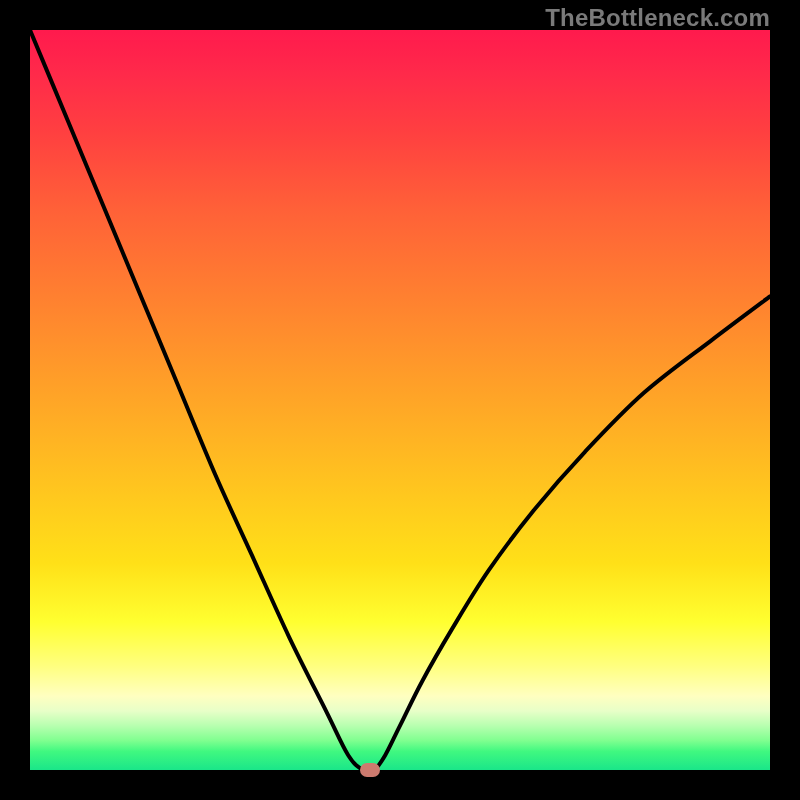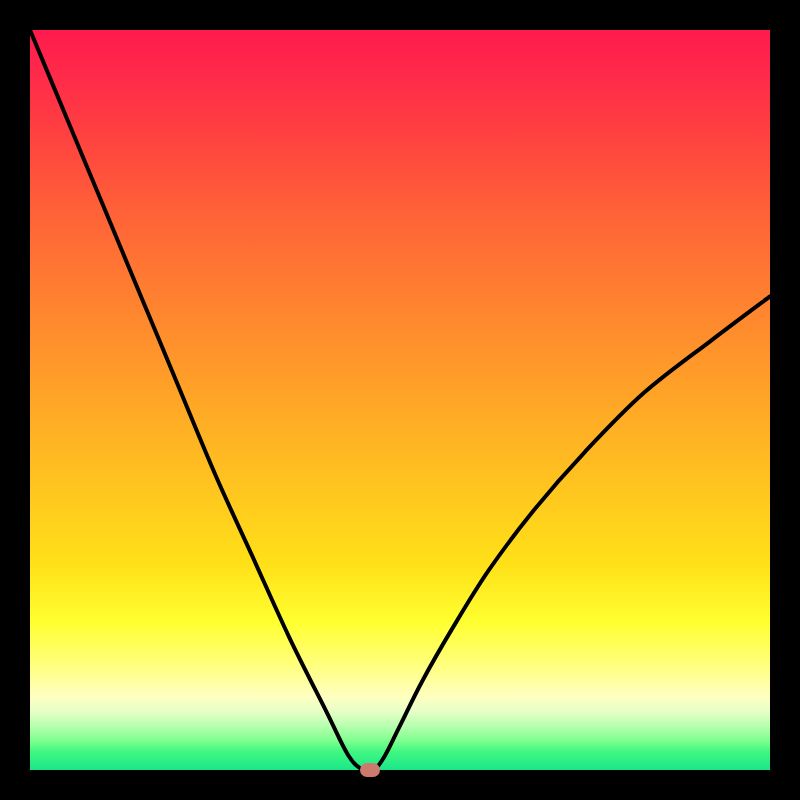--- a/index.html
+++ b/index.html
@@ -58,19 +58,20 @@
     font-size: 24px;
     font-weight: bold;
     color: #7a7a7a;
     letter-spacing: 0.2px;
   }
 </style>
 </head>
 <body>
 
 <div class="frame">
+  <div class="watermark">TheBottleneck.com</div>
   <div class="plot-area">
     <svg class="curve" viewBox="0 0 740 740" preserveAspectRatio="none">
       <path fill="none" stroke="#000" stroke-width="4" stroke-linecap="round" stroke-linejoin="round" d="M 0.0 0.0 C 6.2 14.8, 24.7 59.2, 37.0 88.8 C 49.3 118.4, 61.7 148.0, 74.0 177.6 C 86.3 207.2, 98.7 236.8, 111.0 266.4 C 123.3 296.0, 135.7 325.6, 148.0 355.2 C 160.3 384.8, 172.7 415.6, 185.0 444.0 C 197.3 472.4, 209.7 498.3, 222.0 525.4 C 234.3 552.5, 246.7 580.9, 259.0 606.8 C 271.3 632.7, 286.1 661.1, 296.0 680.8 C 305.9 700.5, 312.0 715.3, 318.2 725.2 C 324.4 735.1, 328.7 737.5, 333.0 740.0 C 337.3 742.5, 340.4 742.5, 344.1 740.0 C 347.8 737.5, 350.9 732.6, 355.2 725.2 C 359.5 717.8, 363.8 707.9, 370.0 695.6 C 376.2 683.3, 383.6 667.2, 392.2 651.2 C 400.8 635.2, 410.7 617.9, 421.8 599.4 C 432.9 580.9, 445.2 559.9, 458.8 540.2 C 472.4 520.5, 487.2 500.7, 503.2 481.0 C 519.2 461.3, 536.5 441.5, 555.0 421.8 C 573.5 402.1, 593.2 381.1, 614.2 362.6 C 635.2 344.1, 659.8 326.8, 680.8 310.8 C 701.8 294.8, 730.1 273.8, 740.0 266.4"></path>
     </svg>
     <div class="marker" style="left: 340.4px; top: 740px;"></div>
   </div>
 </div>
 
 </body></html>

